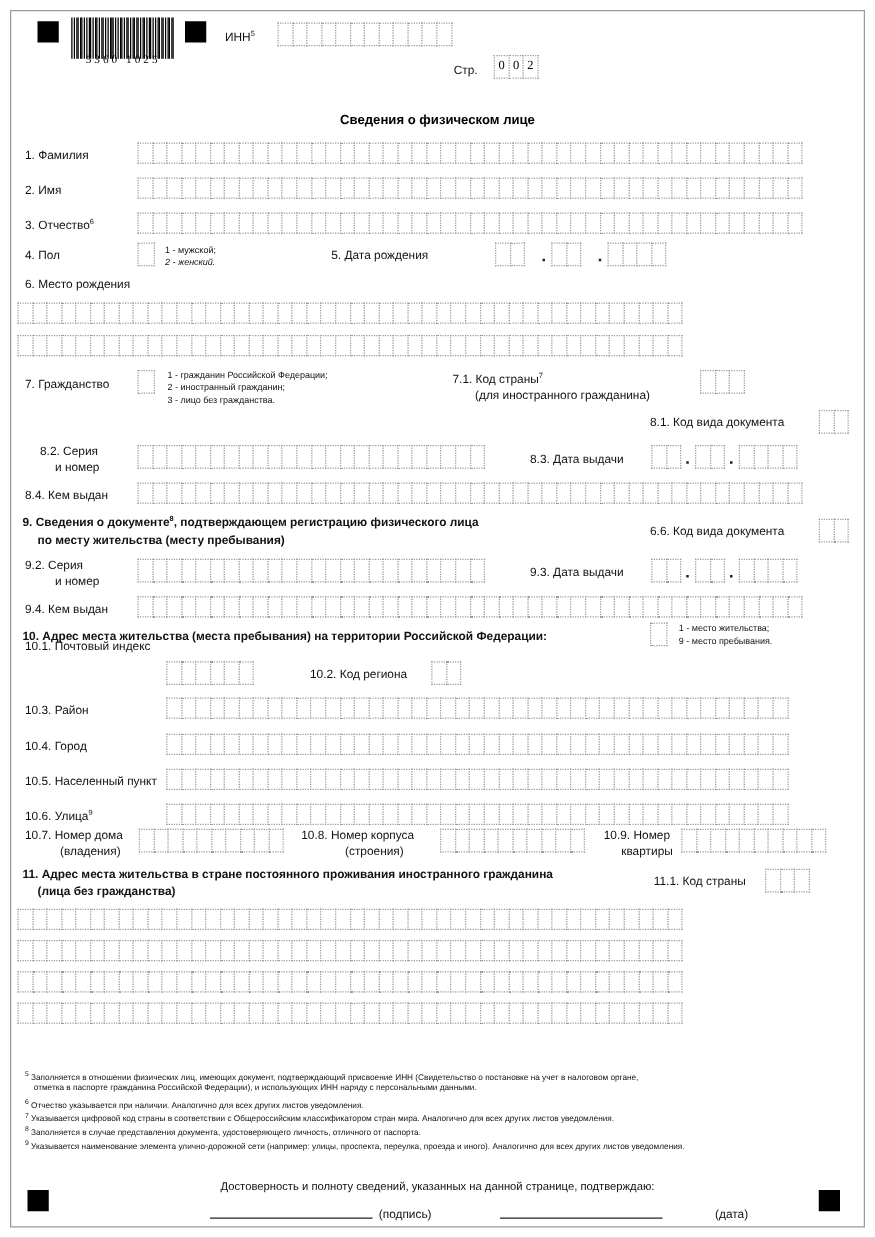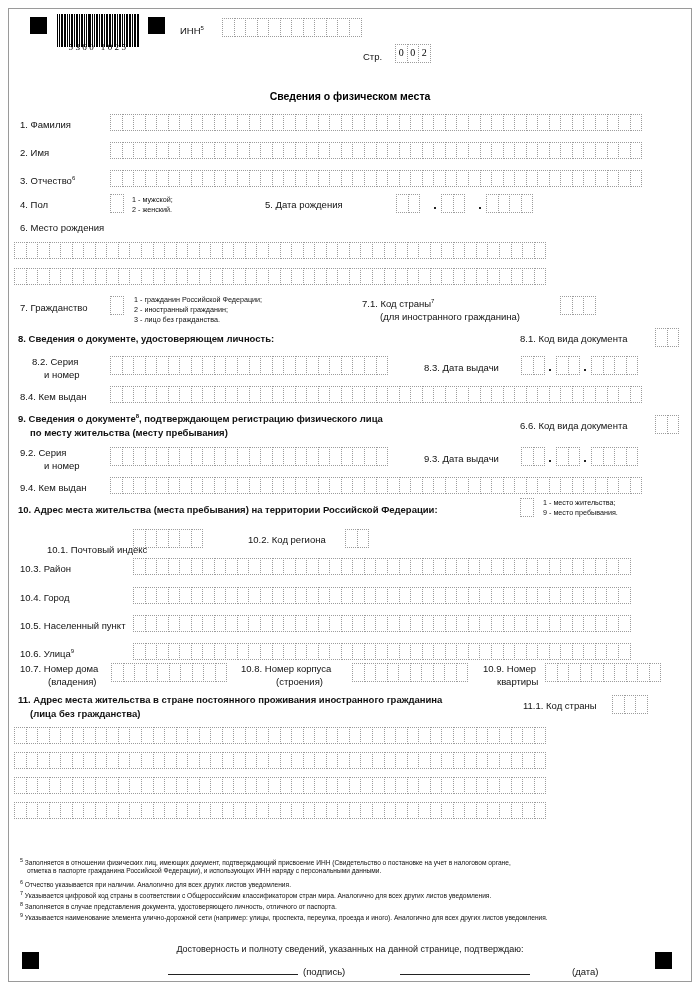--- a/index.html
+++ b/index.html
@@ -133,21 +133,21 @@
       <span></span>
     </div>
 
   <div class="lbl" style="left:363px;top:51px;">Стр.</div>
   <div class="cells tall" id="page-cells" style="left:395px;top:44px;">
       <span>0</span>
       <span>0</span>
       <span>2</span>
     </div>
 
-  <div class="title" style="left:0;top:90px;">Сведения о физическом места</div>
+  <div class="title" style="left:0;top:90px;">Сведения о физическом лице</div>
 
   <div class="lbl" style="left:20px;top:119px;">1. Фамилия</div>
   <div class="cells" id="r-f1" style="left:110px;top:114px;">
       <span></span>
       <span></span>
       <span></span>
       <span></span>
       <span></span>
       <span></span>
       <span></span>
@@ -290,21 +290,21 @@
       <span></span>
       <span></span>
       <span></span>
       <span></span>
       <span></span>
     </div>
 
   <div class="lbl" style="left:20px;top:199px;">4. Пол</div>
   <div class="box1" style="left:110px;top:194px;"></div>
   <div class="tiny" style="left:132px;top:195px;">1 - мужской;</div>
-  <div class="tiny" style="left:132px;top:205px;">2 - женский.</div>
+  <div class="tiny" style="left:132px;top:205px;font-style:italic;">2 - женский.</div>
 
   <div class="lbl" style="left:265px;top:199px;">5. Дата рождения</div>
   <div class="cells tall" id="bd-d" style="left:396px;top:194px;">
       <span></span>
       <span></span>
     </div>
   <div class="dot" style="left:434px;top:207px;"></div>
   <div class="cells tall" id="bd-m" style="left:441px;top:194px;">
       <span></span>
       <span></span>
@@ -424,21 +424,20 @@
   <div class="lbl" style="left:362px;top:298px;">
     <span>7.1. Код страны</span><span class="sup">7</span>
   </div>
   <div class="lbl" style="left:380px;top:311px;">(для иностранного гражданина)</div>
   <div class="cells tall" id="f71-cells" style="left:560px;top:296px;">
       <span></span>
       <span></span>
       <span></span>
     </div>
 
-  <div class="lbl b" style="left:18px;top:333px;">8. Сведения о документе, удостоверяющем личность:</div>
   <div class="lbl" style="left:520px;top:333px;">8.1. Код вида документа</div>
   <div class="cells tall" id="f81-cells" style="left:655px;top:328px;">
       <span></span>
       <span></span>
     </div>
 
   <div class="lbl" style="left:32px;top:356px;">8.2. Серия</div>
   <div class="lbl" style="left:44px;top:369px;">и номер</div>
   <div class="cells tall" id="f82-cells" style="left:110px;top:356px;">
       <span></span>
@@ -640,21 +639,21 @@
       <span></span>
       <span></span>
       <span></span>
     </div>
 
   <div class="lbl b" style="left:18px;top:504px;">10. Адрес места жительства (места пребывания) на территории Российской Федерации:</div>
   <div class="box1" style="left:520px;top:498px;"></div>
   <div class="tiny" style="left:543px;top:498px;">1 - место жительства;</div>
   <div class="tiny" style="left:543px;top:508px;">9 - место пребывания.</div>
 
-  <div class="lbl" style="left:20px;top:544px;margin-left:27px;">10.1. Почтовый индекс</div>
+  <div class="lbl" style="left:20px;top:512px;">10.1. Почтовый индекс</div>
   <div class="cells tall" id="f101-cells" style="left:133px;top:529px;">
       <span></span>
       <span></span>
       <span></span>
       <span></span>
       <span></span>
       <span></span>
     </div>
   <div class="lbl" style="left:248px;top:534px;">10.2. Код региона</div>
   <div class="cells tall" id="f102-cells" style="left:345px;top:529px;">

